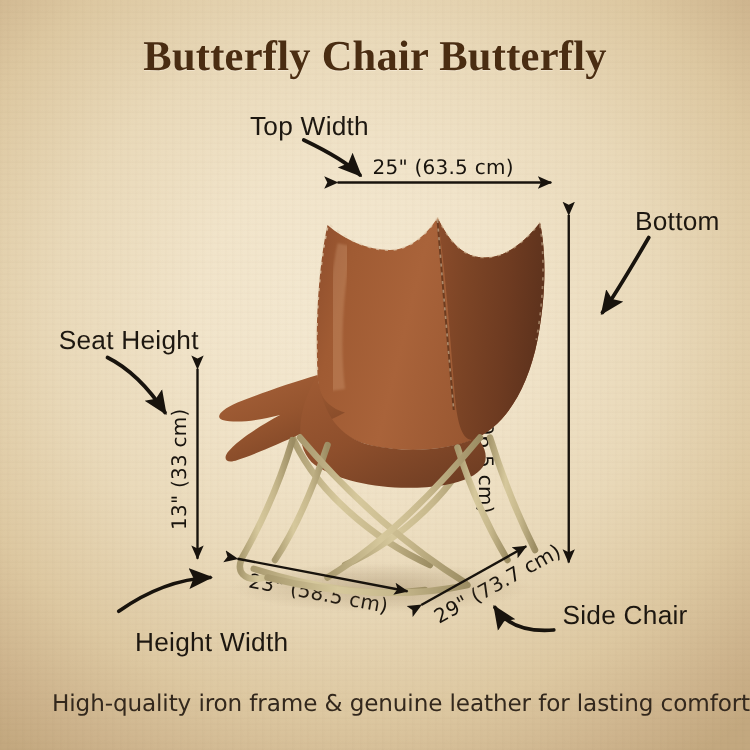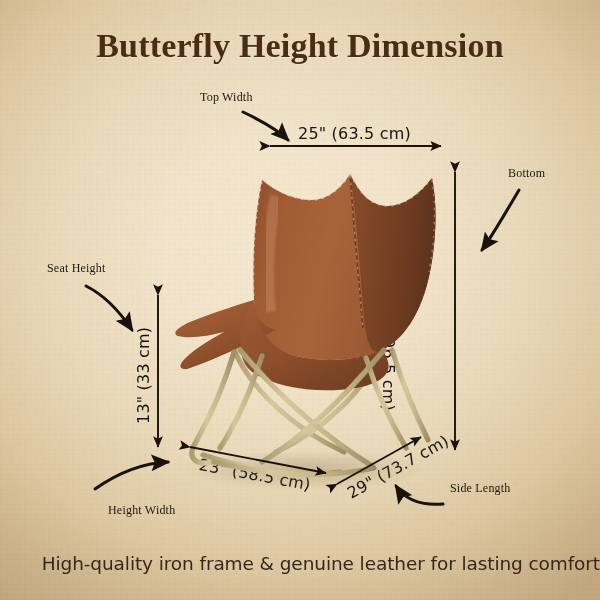--- a/index.html
+++ b/index.html
@@ -33,22 +33,22 @@
     font-weight:bold;font-size:34px;color:#4a2d12;letter-spacing:.2px;
     text-shadow:0 1px 0 rgba(255,250,240,.35);
   }
   #caption{
     position:absolute;left:0;right:0;bottom:26px;text-align:right;
     font-family:"DejaVu Sans",sans-serif;
     font-size:18.5px;color:#33281d;letter-spacing:-.1px;
   }
   .lbl{
     position:absolute;
-    font-family:Liberation Serif, serif;
-    font-size:12px;color:#1d1710;white-space:nowrap;
+    font-family:Liberation Sans, sans-serif;
+    font-size:21px;color:#1d1710;white-space:nowrap;
     letter-spacing:.2px;
   }
   .dim{
     position:absolute;
     font-family:"DejaVu Sans",sans-serif;
     font-size:16px;color:#18130d;white-space:nowrap;
     letter-spacing:.2px;
   }
   svg{position:absolute;left:0;top:0;width:600px;height:600px;overflow:visible;}
   #chairlayer{z-index:2;}
@@ -209,34 +209,34 @@
     <path d="M95,489 C122,470 146,463 168,462" fill="none" stroke="#18130d" stroke-width="3" stroke-linecap="round" marker-end="url(#ahb)"></path>
 
     <g>
       <line x1="337" y1="484" x2="421" y2="437" stroke="#18130d" stroke-width="1.9" marker-start="url(#ah)" marker-end="url(#ah)"></line>
     </g>
 
     <path d="M443,504 C418,506 404,498 396,486" fill="none" stroke="#18130d" stroke-width="3" stroke-linecap="round" marker-end="url(#ahb)"></path>
   </svg>
 
   <div class="txtlayer">
-    <div id="title">Butterfly Height Dimension</div>
+    <div id="title">Butterfly Chair Butterfly</div>
 
     <div class="lbl" style="left:200px;top:90px;">Top Width</div>
     <div class="dim" style="left:298px;top:124px;">25" (63.5 cm)</div>
 
     <div class="lbl" style="left:508px;top:166px;">Bottom</div>
     <div class="dim" style="left:398px;top:298px;transform:rotate(90deg);transform-origin:left top;">38" (96.5 cm)</div>
 
     <div class="lbl" style="left:47px;top:261px;">Seat Height</div>
     <div class="dim" style="left:134px;top:424px;transform:rotate(-90deg);transform-origin:left top;">13" (33 cm)</div>
 
     <div class="lbl" style="left:108px;top:503px;">Height Width</div>
     <div class="dim" style="left:201px;top:455px;transform:rotate(10.5deg);transform-origin:left top;">23" (58.5 cm)</div>
 
-    <div class="lbl" style="left:450px;top:481px;">Side Length</div>
+    <div class="lbl" style="left:450px;top:481px;">Side Chair</div>
     <div class="dim" style="left:344px;top:486px;transform:rotate(-29deg);transform-origin:left top;">29" (73.7 cm)</div>
 
     <div id="caption">High-quality iron frame &amp; genuine leather for lasting comfort</div>
   </div>
 
   <div id="grain"></div>
 </div>
 
 </body></html>

